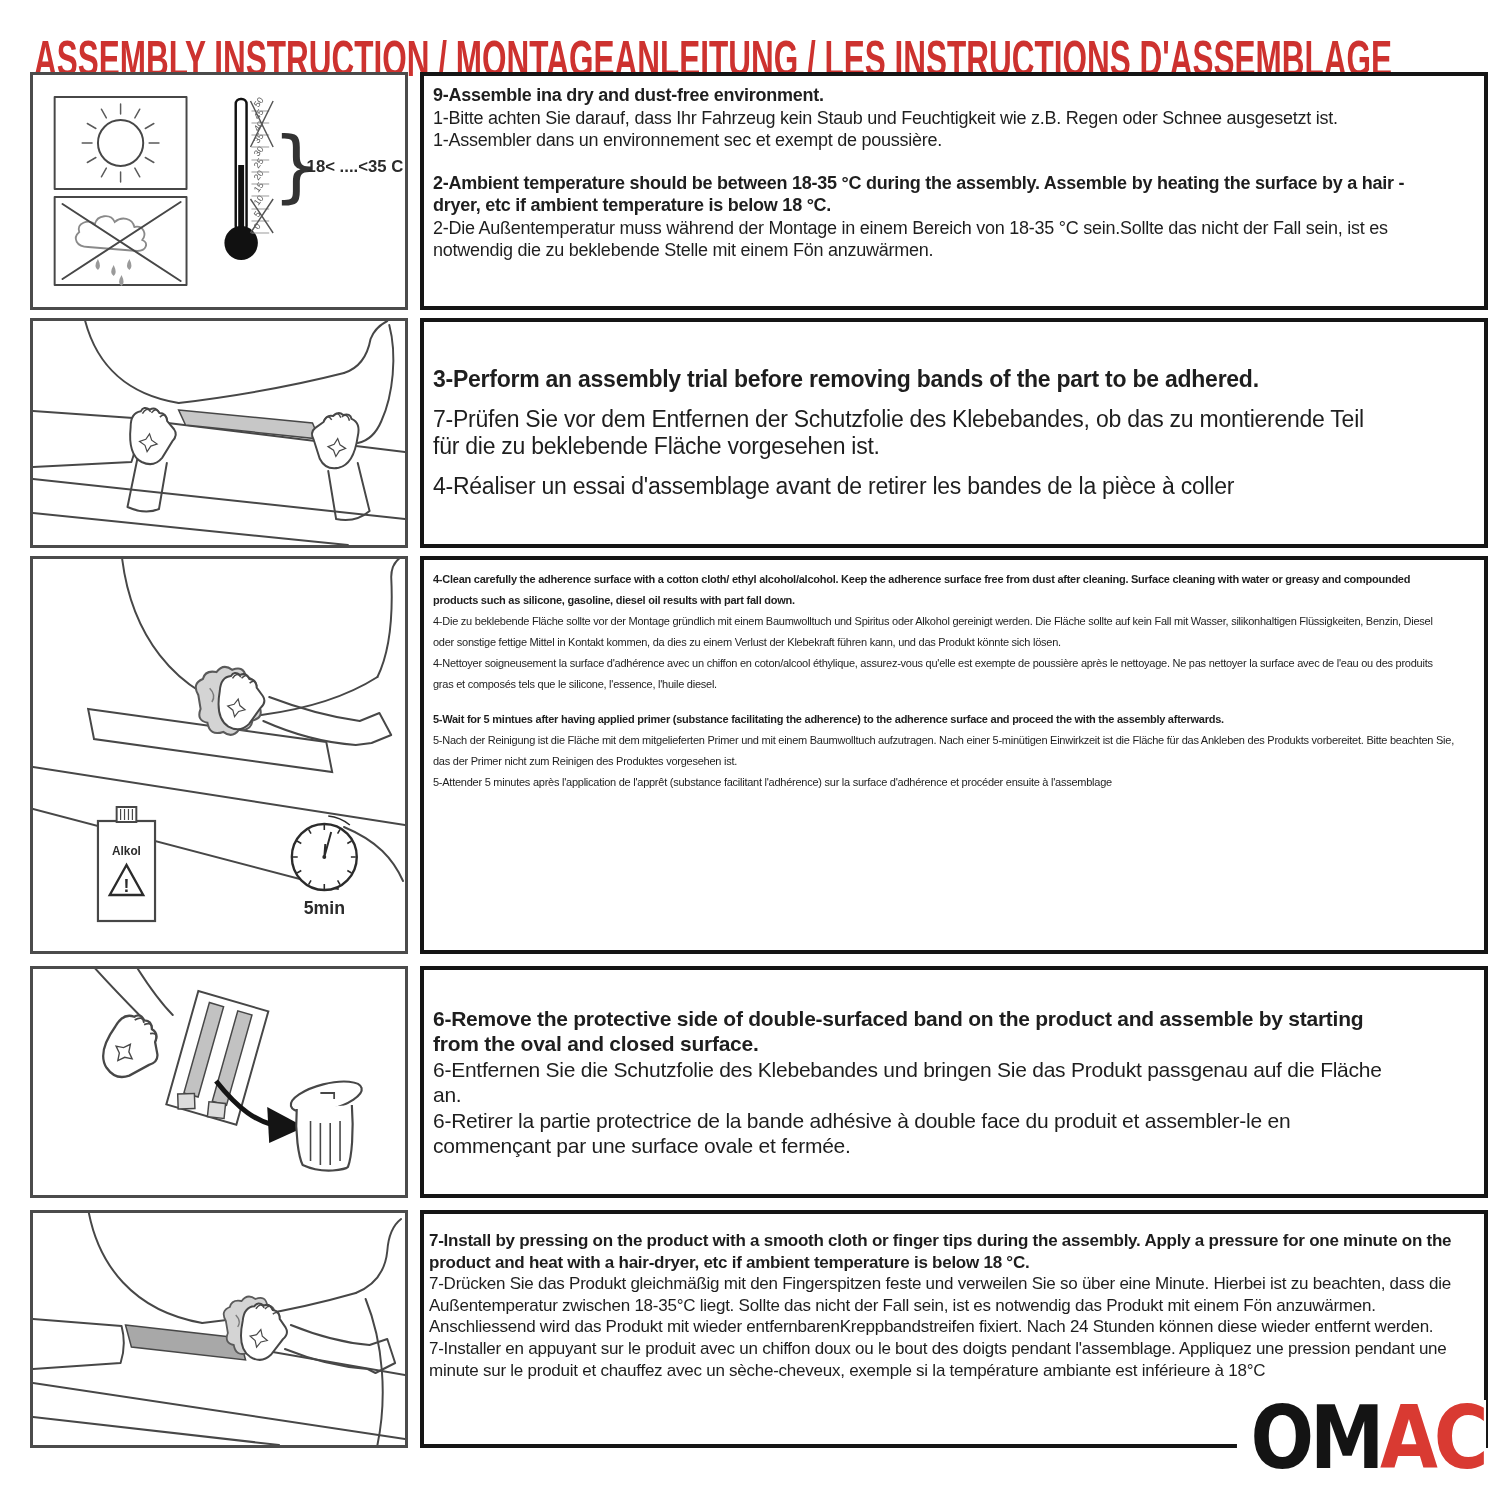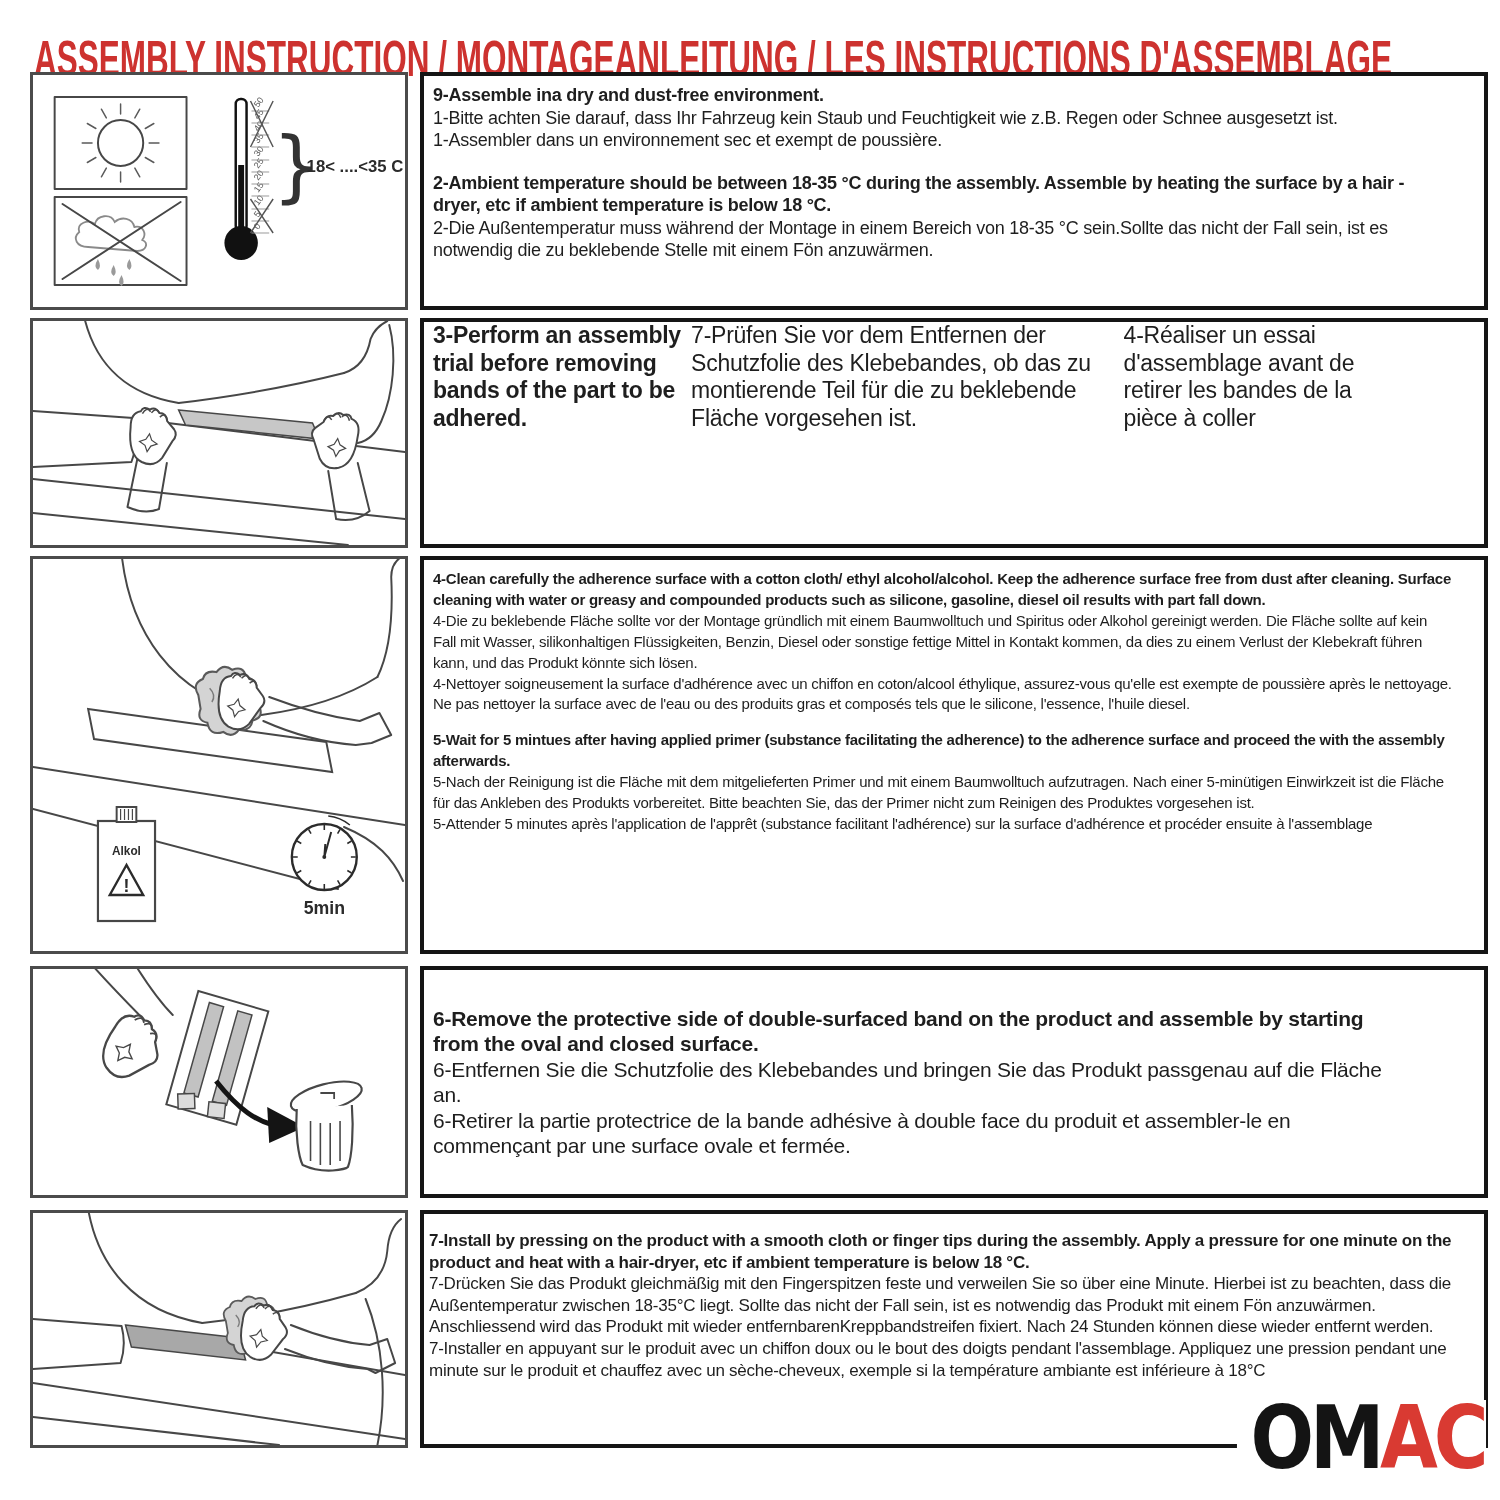--- a/index.html
+++ b/index.html
@@ -19,23 +19,23 @@
   .r1{top:72px;height:238px;}
   .r2{top:318px;height:230px;}
   .r3{top:556px;height:398px;}
   .r4{top:966px;height:232px;}
   .r5{top:1210px;height:238px;}
 
   .txt p{margin:0;letter-spacing:-0.25px;}
   .txt p.b{font-weight:bold;}
   .t1{padding:8px 60px 0 9px;font-size:18px;line-height:22.5px;}
   .t1 p.sp{margin-top:20px;}
-  .t2{display:flex;flex-direction:row;justify-content:center;height:100%;box-sizing:border-box;
-      padding:0 110px 0 9px;font-size:23px;line-height:27.5px;letter-spacing:-0.3px;}
-  .t3{padding:9px 30px 0 9px;font-size:15px;line-height:20.9px;}
+  .t2{display:flex;flex-direction:column;justify-content:center;height:100%;box-sizing:border-box;
+      padding:0 110px 0 9px;font-size:23px;line-height:27.5px;letter-spacing:-0.3px;gap:12px;}
+  .t3{padding:9px 30px 0 9px;font-size:11px;line-height:20.9px;}
   .t3 p.sp{margin-top:15px;}
   .t4{display:flex;flex-direction:column;justify-content:center;height:100%;box-sizing:border-box;
       padding:0 90px 0 9px;font-size:21px;line-height:25.5px;align-items:center;}
   .t5{padding:16px 30px 0 5px;font-size:17px;line-height:21.6px;}
 
   
   .sk{stroke:#474747;stroke-width:2;fill:none;stroke-linecap:round;stroke-linejoin:round;}
   .skthin{stroke:#5a5a5a;stroke-width:1.5;fill:none;stroke-linecap:round;}
   .lbl{font-family:"Liberation Sans",sans-serif;fill:#2b2b2b;}
 

